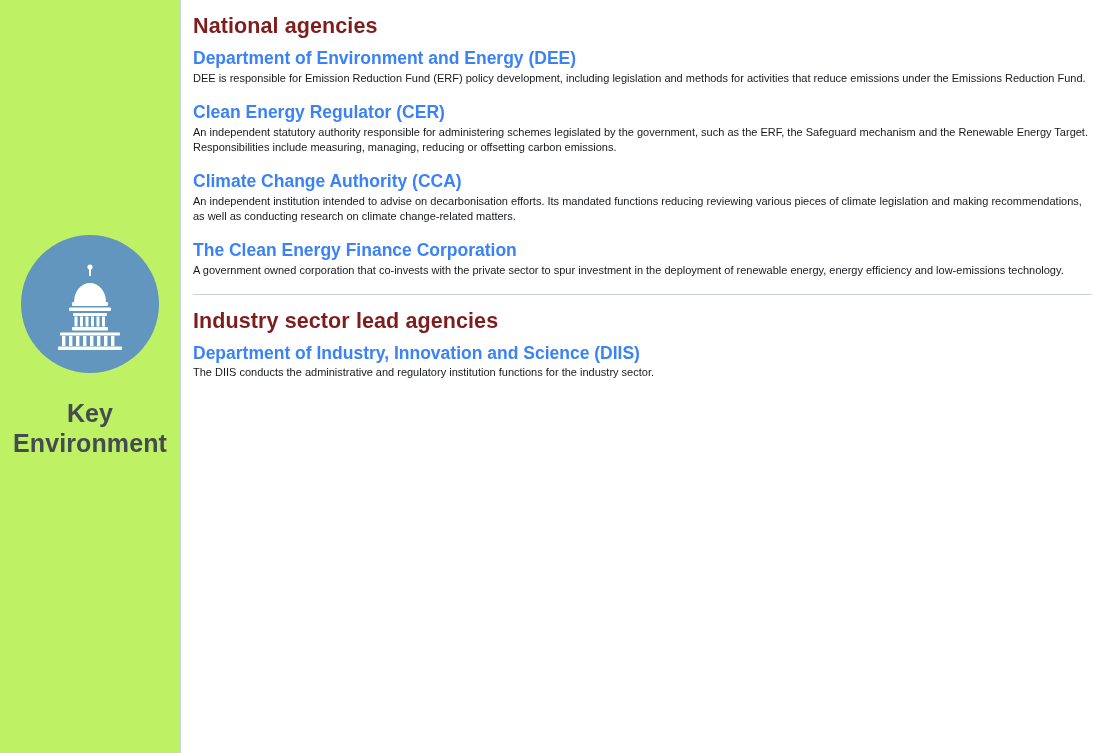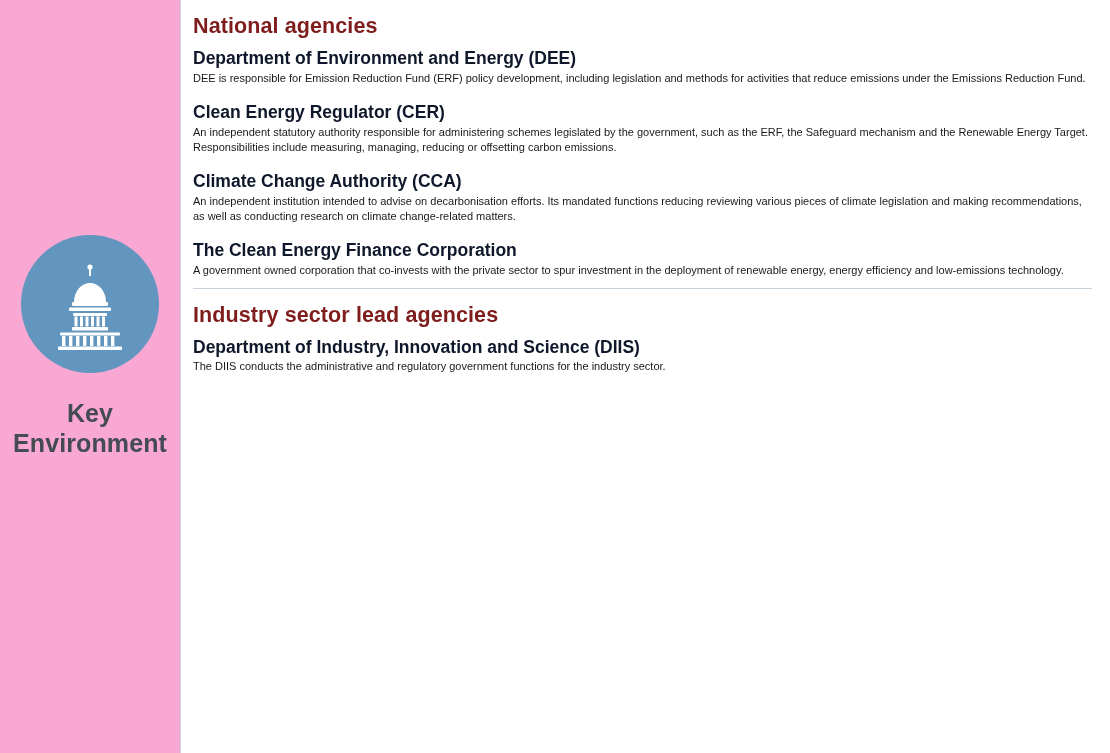--- a/index.html
+++ b/index.html
@@ -16,21 +16,21 @@
   .page {
     display: flex;
     width: 1110px;
     height: 753px;
     box-sizing: border-box;
   }
   
   .sidebar {
     width: 181px;
     min-width: 181px;
-    background: #f9a8d4;
+    background: #bef264;
     border-right: 1px solid #c9d3de;
     display: flex;
     flex-direction: column;
     align-items: center;
     justify-content: center;
     box-sizing: border-box;
     padding-bottom: 60px;
   }
   .sidebar-icon-circle {
     width: 138px;
@@ -56,38 +56,39 @@
     box-sizing: border-box;
     padding: 14px 18px 0 12px;
     overflow: hidden;
   }
   .section {
     padding-bottom: 6px;
   }
   .section + .section {
     border-top: 1px solid #c9d3de;
     padding-top: 14px;
+    margin-top: 6px;
   }
   .section-heading {
     color: #7f1d1d;
     font-size: 21.5px;
     font-weight: bold;
     margin: 0 0 9px 0;
     letter-spacing: 0.1px;
   }
   .entry {
     margin-bottom: 17px;
   }
   .entry:last-child {
     margin-bottom: 4px;
   }
   .entry-title {
     font-size: 17.5px;
     font-weight: bold;
-    color: #0f172a;
+    color: #3b82f6;
     margin: 0 0 1px 0;
     line-height: 1.25;
   }
   .entry-body {
     font-size: 11px;
     color: #16191c;
     line-height: 1.32;
     margin: 0;
   }
 </style>
@@ -161,18 +162,18 @@
         <p class="entry-title">The Clean Energy Finance Corporation</p>
         <p class="entry-body">A government owned corporation that co-invests with the private sector to spur investment in the deployment of renewable energy, energy efficiency and low-emissions technology.</p>
       </div>
     </section>
 
     <section class="section">
       <h2 class="section-heading">Industry sector lead agencies</h2>
 
       <div class="entry">
         <p class="entry-title">Department of Industry, Innovation and Science (DIIS)</p>
-        <p class="entry-body">The DIIS conducts the administrative and regulatory government functions for the industry sector.</p>
+        <p class="entry-body">The DIIS conducts the administrative and regulatory institution functions for the industry sector.</p>
       </div>
     </section>
 
   </main>
 </div>
 
 </body></html>

